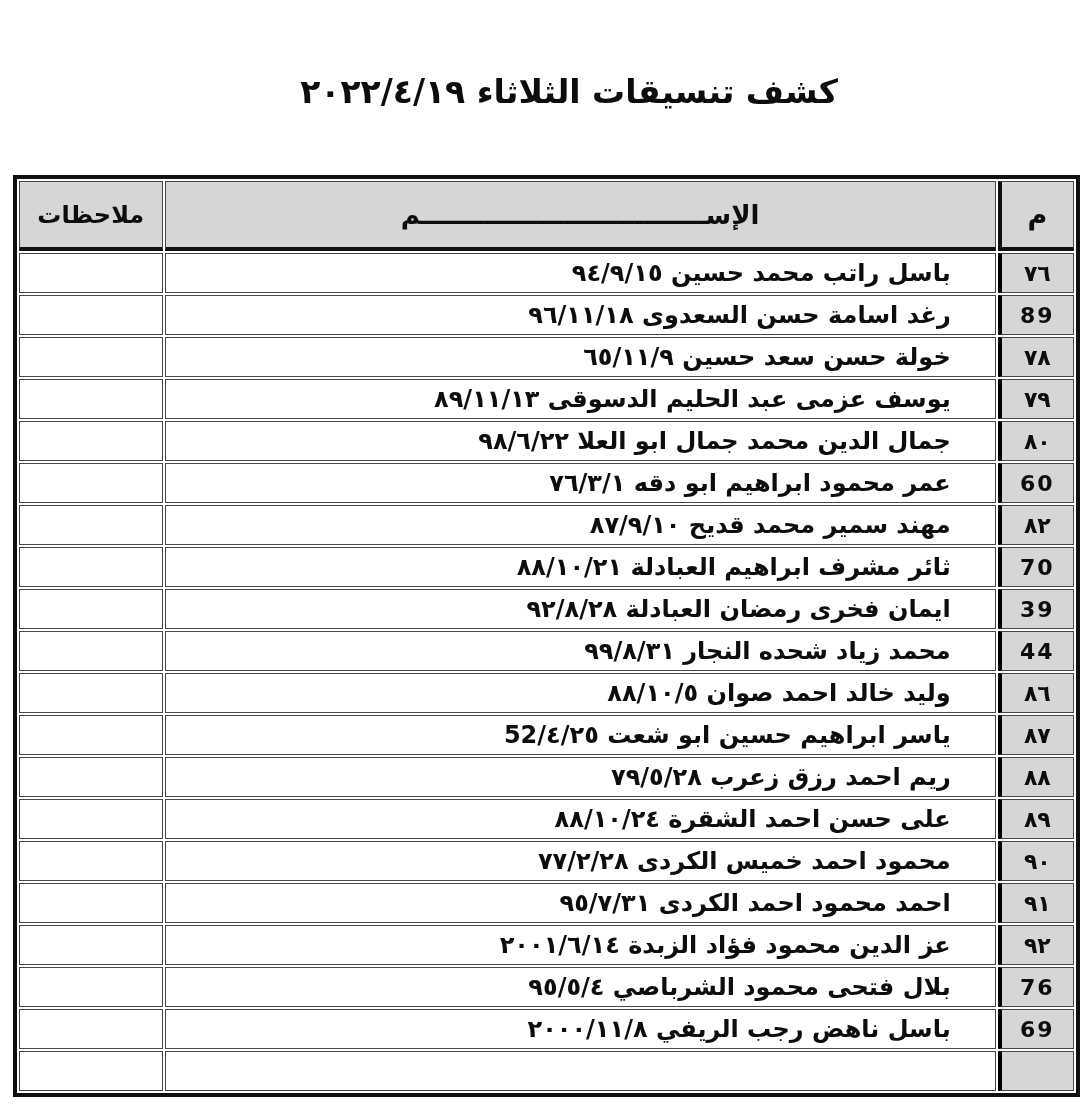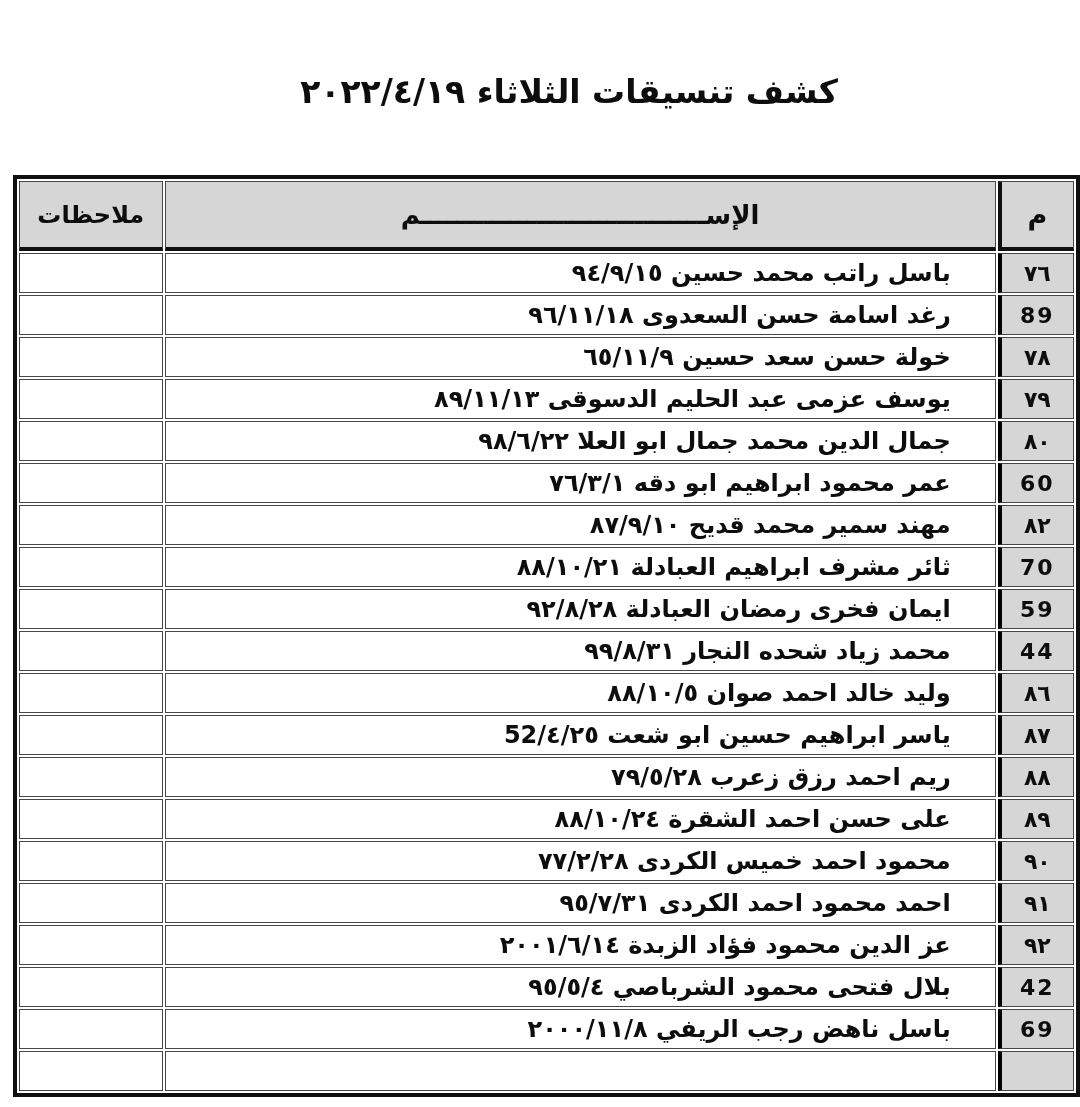--- a/index.html
+++ b/index.html
@@ -141,21 +141,21 @@
           <td class="num">٨٢</td>
           <td class="name">مهند سمير محمد قديح ٨٧/٩/١٠</td>
           <td class="notes"></td>
         </tr>
         <tr>
           <td class="num">70</td>
           <td class="name">ثائر مشرف ابراهيم العبادلة ٨٨/١٠/٢١</td>
           <td class="notes"></td>
         </tr>
         <tr>
-          <td class="num">59</td>
+          <td class="num">39</td>
           <td class="name">ايمان فخرى رمضان العبادلة ٩٢/٨/٢٨</td>
           <td class="notes"></td>
         </tr>
         <tr>
           <td class="num">44</td>
           <td class="name">محمد زياد شحده النجار ٩٩/٨/٣١</td>
           <td class="notes"></td>
         </tr>
         <tr>
           <td class="num">٨٦</td>
@@ -186,21 +186,21 @@
           <td class="num">٩١</td>
           <td class="name">احمد محمود احمد الكردى ٩٥/٧/٣١</td>
           <td class="notes"></td>
         </tr>
         <tr>
           <td class="num">٩٢</td>
           <td class="name">عز الدين محمود فؤاد الزبدة ٢٠٠١/٦/١٤</td>
           <td class="notes"></td>
         </tr>
         <tr>
-          <td class="num">42</td>
+          <td class="num">76</td>
           <td class="name">بلال فتحى محمود الشرباصي ٩٥/٥/٤</td>
           <td class="notes"></td>
         </tr>
         <tr>
           <td class="num">69</td>
           <td class="name">باسل ناهض رجب الريفي ٢٠٠٠/١١/٨</td>
           <td class="notes"></td>
         </tr>
         <tr class="partial">
           <td class="num"></td>

